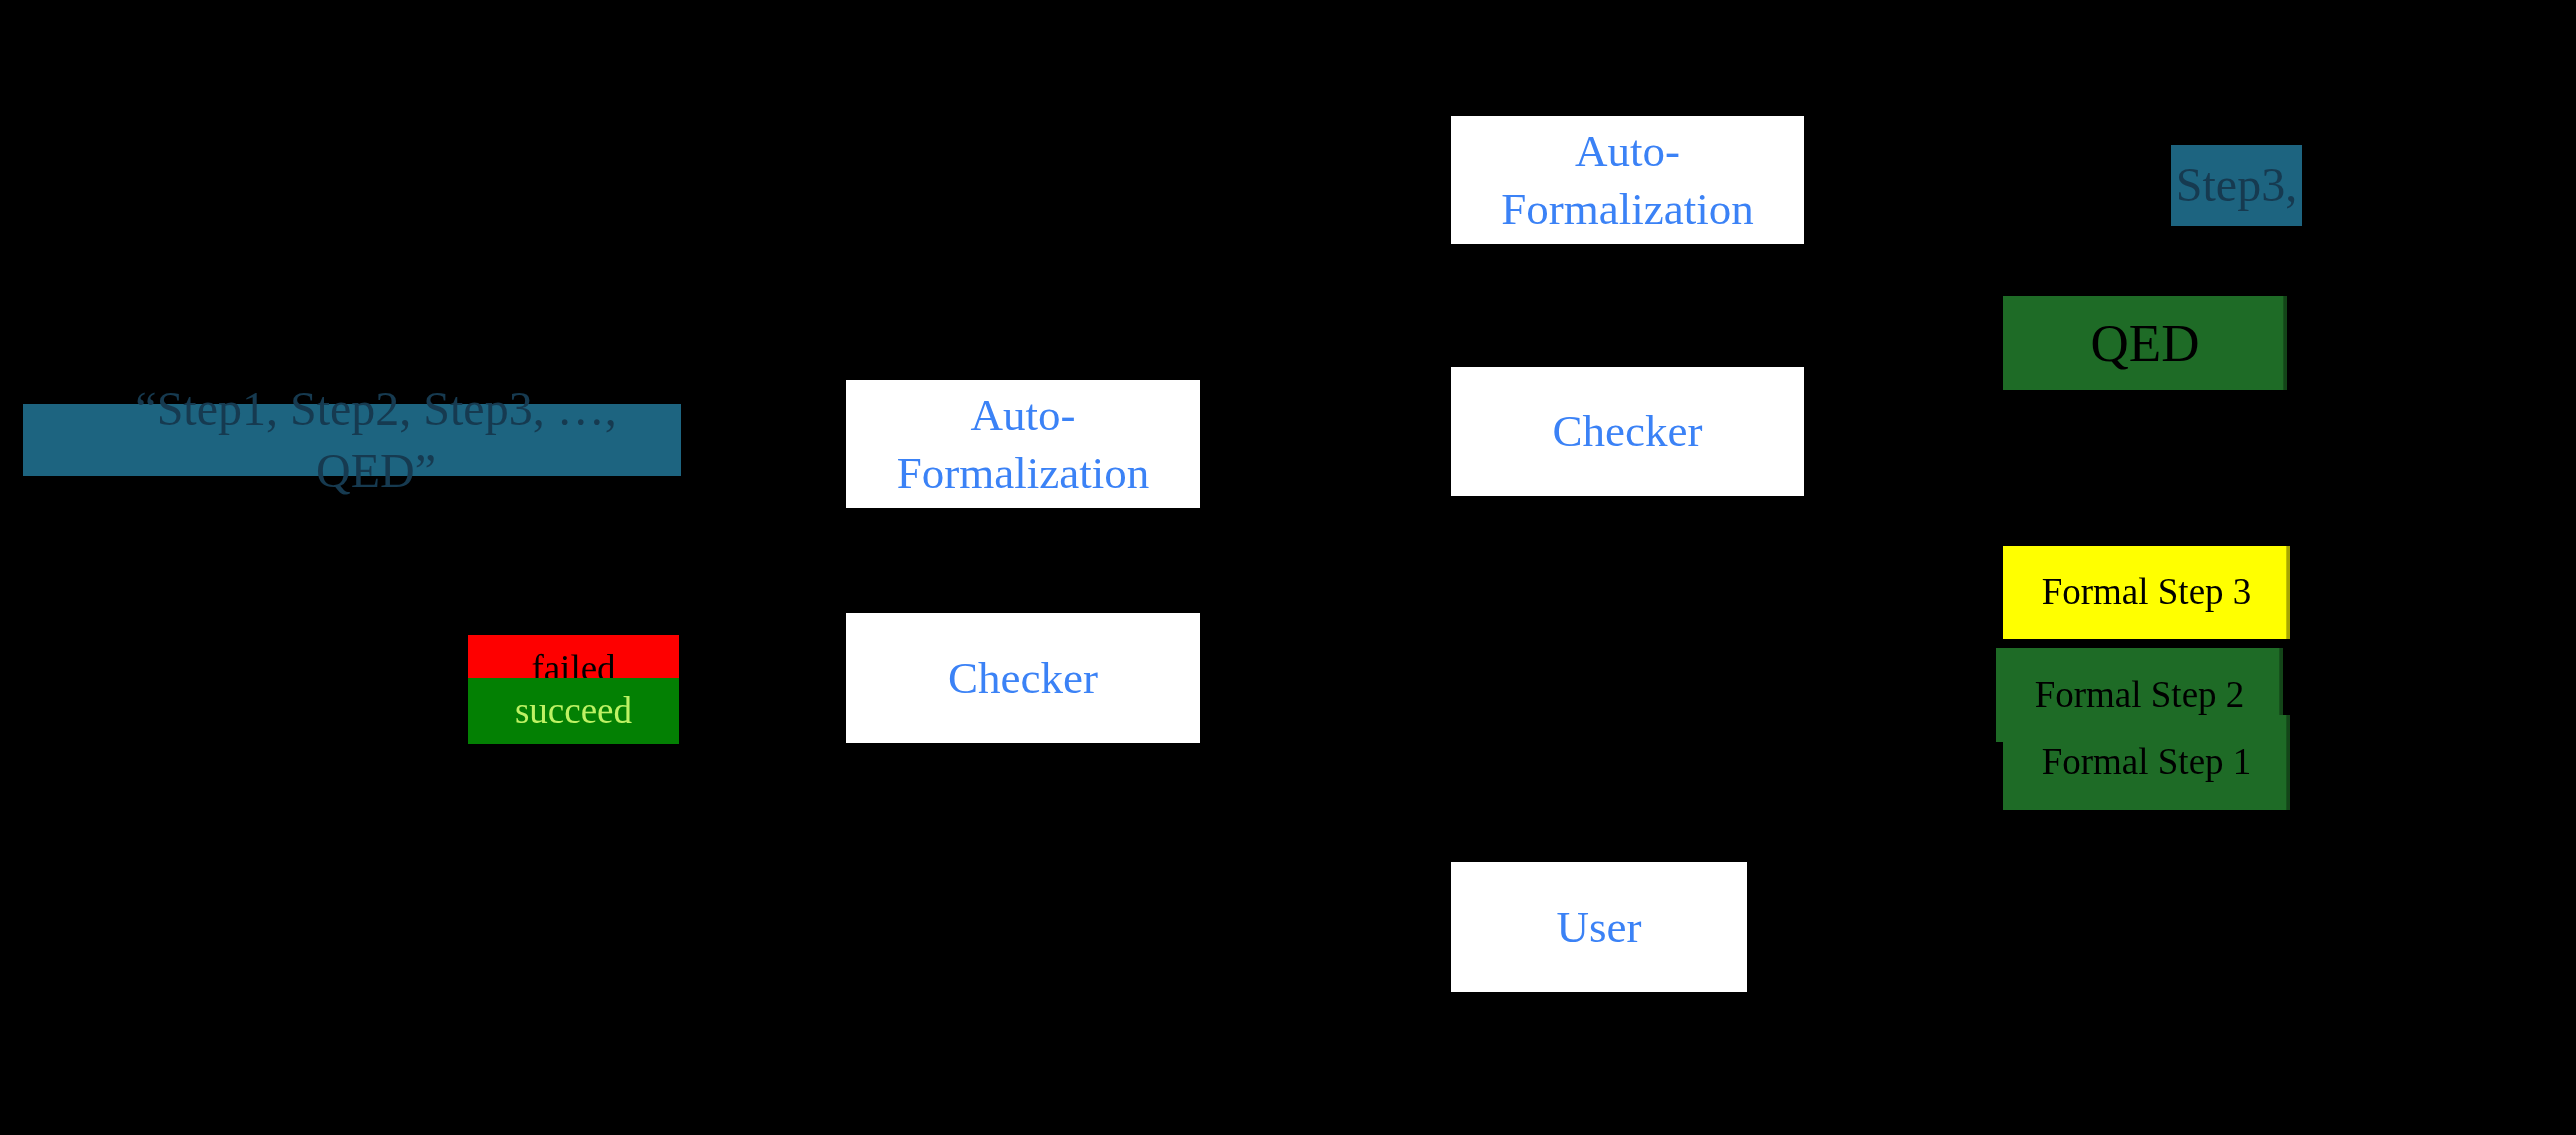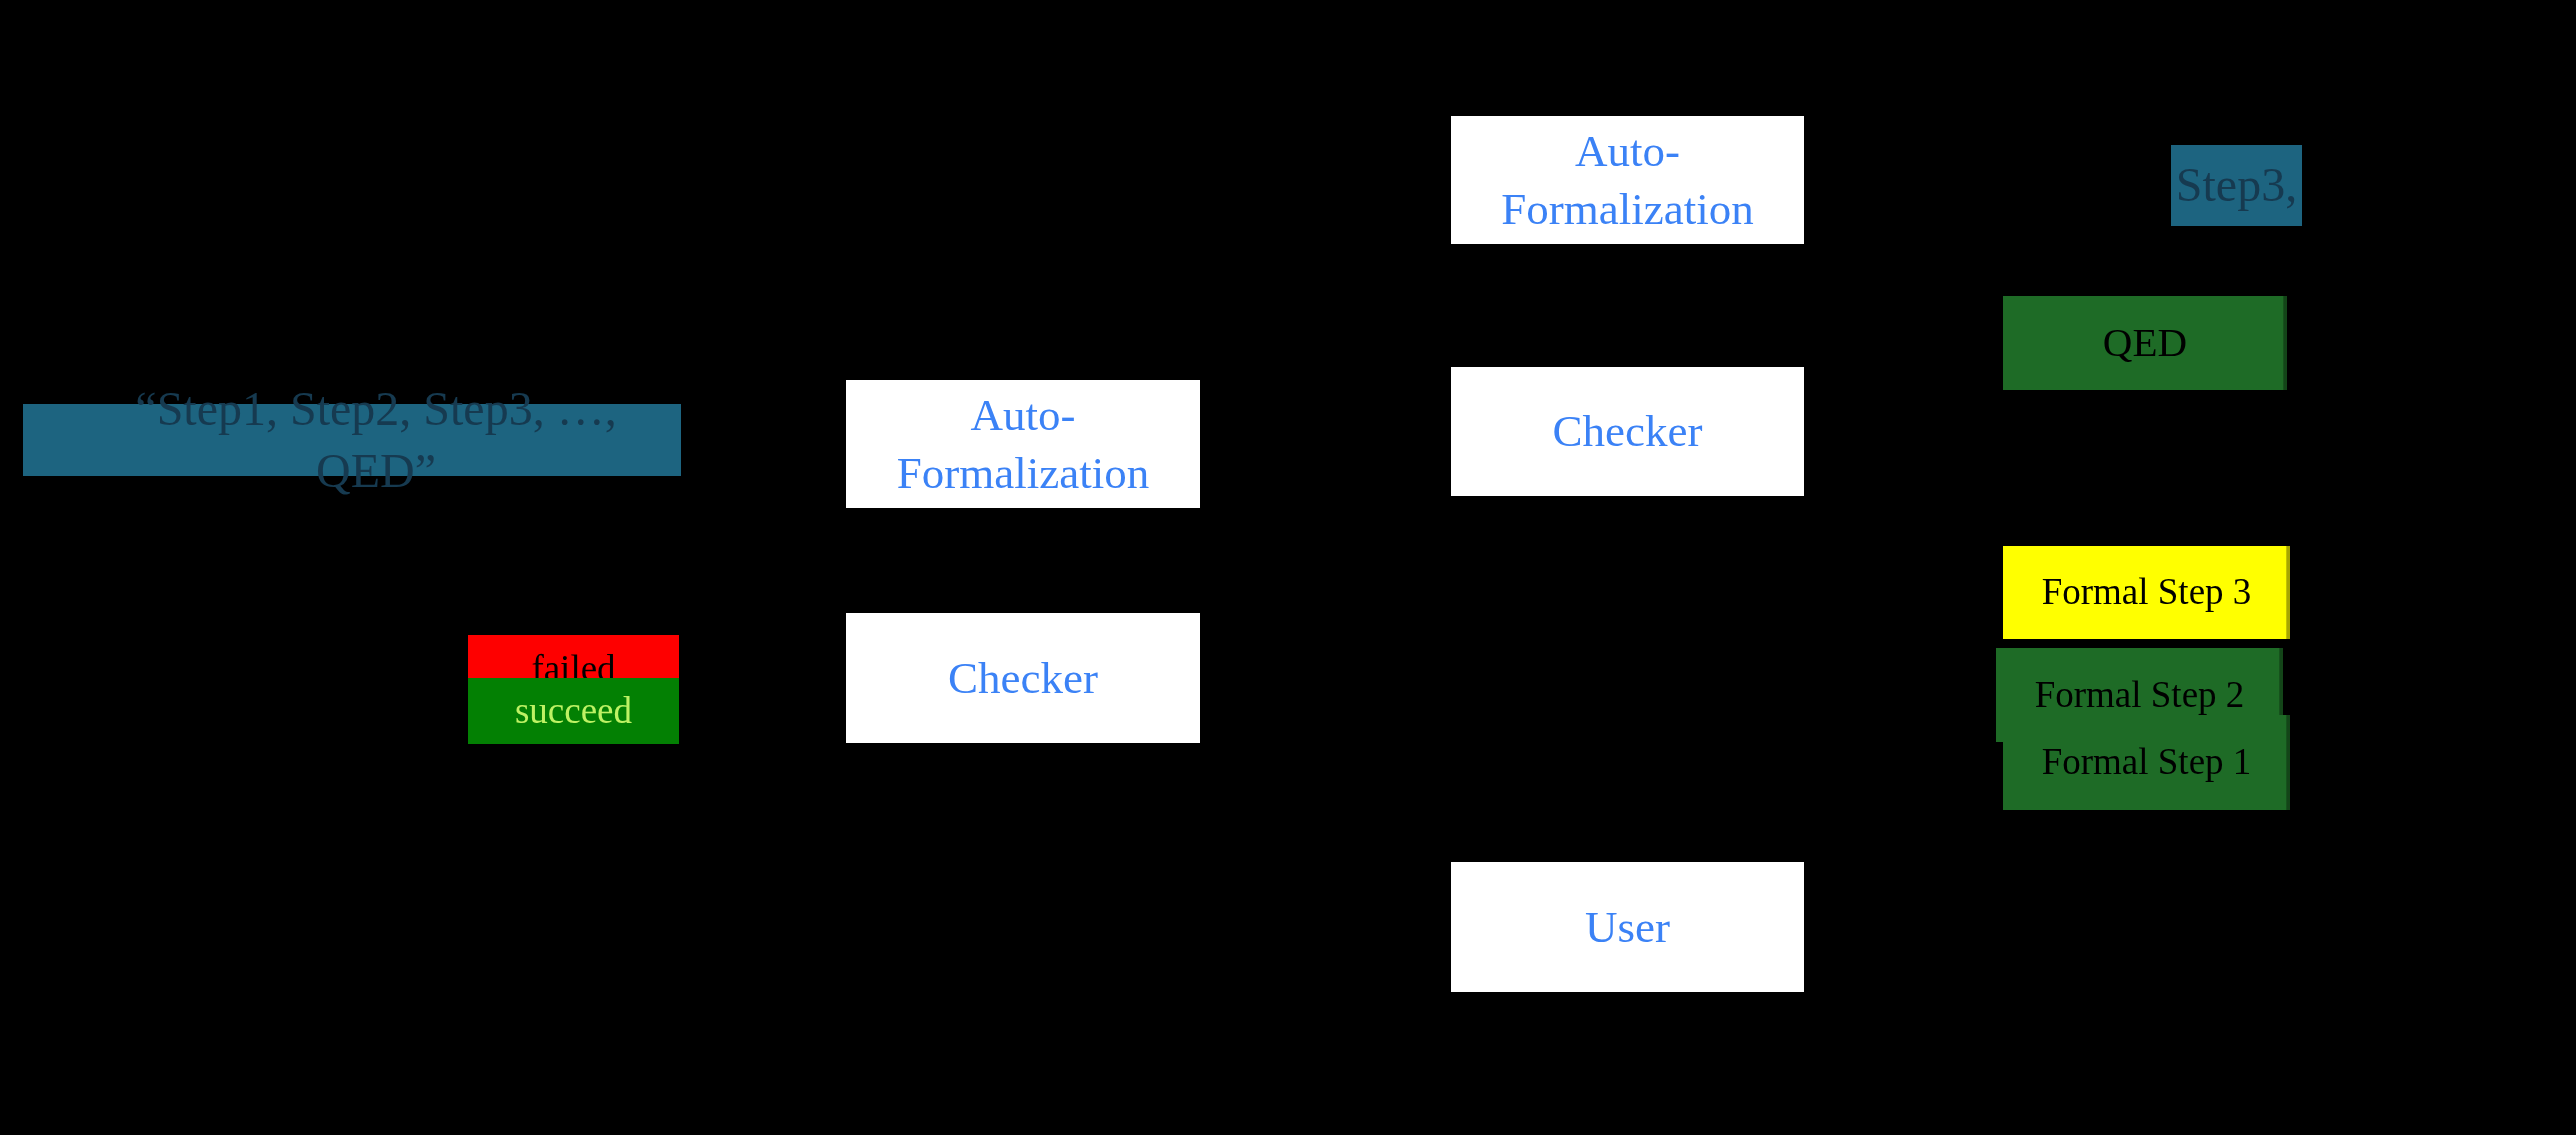--- a/index.html
+++ b/index.html
@@ -81,29 +81,29 @@
     <span>Checker</span>
   </div>
 
   <div class="box white-box" style="left:1451px; top:116px; width:353px; height:128px;">
     <span>Auto-
 Formalization</span>
   </div>
   <div class="box white-box" style="left:1451px; top:367px; width:353px; height:129px;">
     <span>Checker</span>
   </div>
-  <div class="box white-box" style="left:1451px; top:862px; width:353px; height:130px;">
+  <div class="box white-box" style="left:1451px; top:862px; width:296px; height:130px;">
     <span>User</span>
   </div>
 
   <div class="box blue-box" style="left:2171px; top:145px; width:131px; height:81px; font-size:48px;">
     <span>Step3,</span>
   </div>
 
-  <div class="box green-dark-box" style="left:2003px; top:296px; width:284px; height:94px; font-size:41px;">
+  <div class="box green-dark-box" style="left:2003px; top:296px; width:284px; height:94px; font-size:53px;">
     <span>QED</span>
   </div>
 
   <div class="box yellow-box" style="left:2003px; top:546px; width:287px; height:93px; font-size:37px;">
     <span>Formal Step 3</span>
   </div>
   <div class="box green-dark-box" style="left:1996px; top:648px; width:287px; height:94px; font-size:37px;">
     <span>Formal Step 2</span>
   </div>
   <div class="box green-dark-box" style="left:2003px; top:715px; width:287px; height:95px; font-size:37px;">

